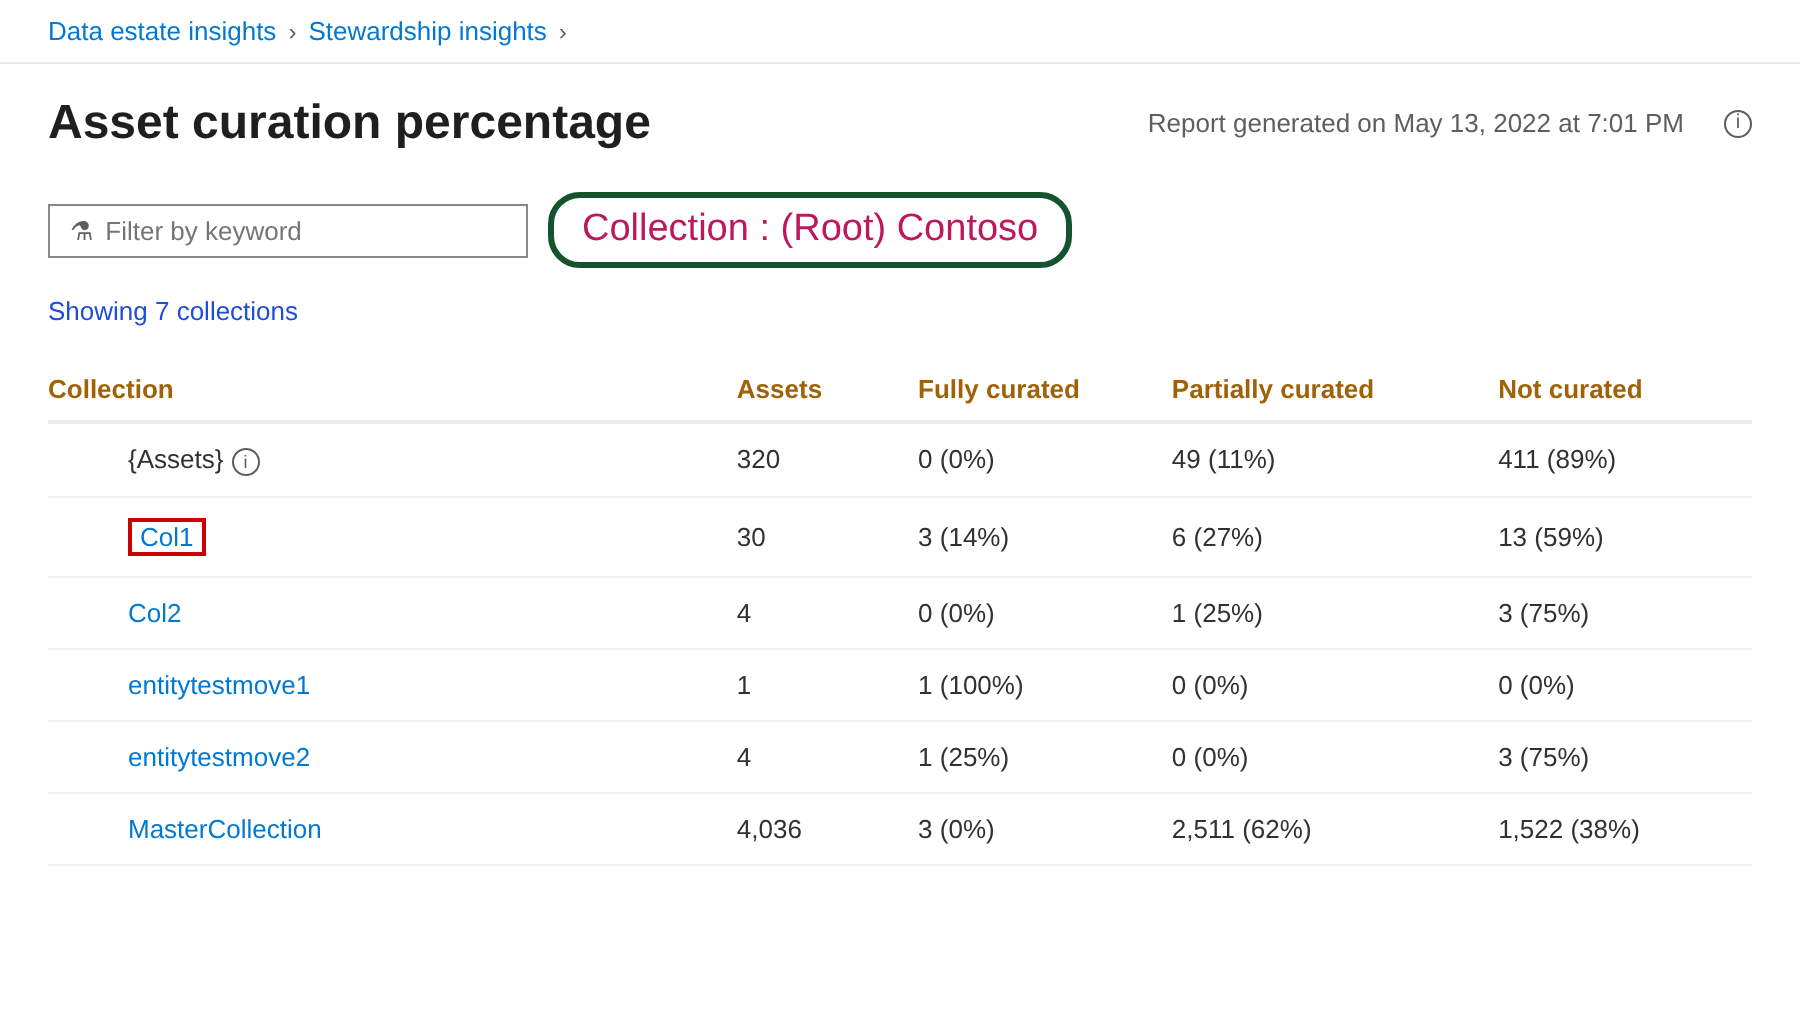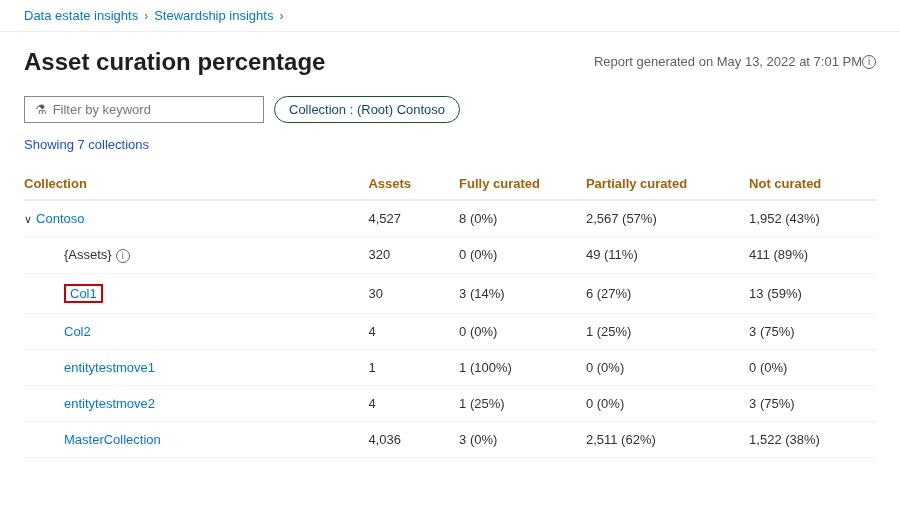--- a/index.html
+++ b/index.html
@@ -38,21 +38,21 @@
     .page-title {
       font-size: 24px;
       font-weight: 600;
       color: #201f1e;
     }
     .report-info {
       font-size: 13px;
       color: #605e5c;
       display: flex;
       align-items: center;
-      gap: 0;
+      gap: 20px;
       padding-top: 6px;
     }
     .info-icon {
       width: 14px;
       height: 14px;
       border-radius: 50%;
       border: 1px solid #605e5c;
       display: inline-flex;
       align-items: center;
       justify-content: center;
@@ -81,25 +81,25 @@
       font-size: 13px;
       color: #605e5c;
       width: 100%;
       background: transparent;
     }
     .filter-icon {
       color: #605e5c;
       font-size: 13px;
     }
     .collection-badge {
-      border: 1px solid #14532d;
+      border: 3px solid #14532d;
       border-radius: 16px;
       padding: 5px 14px;
-      font-size: 13px;
-      color: #0c4a6e;
+      font-size: 19px;
+      color: #be185d;
       background: #fff;
       cursor: pointer;
     }
     .showing-label {
       font-size: 13px;
       color: #1d4ed8;
       margin-bottom: 16px;
     }
     table {
       width: 100%;
@@ -193,27 +193,20 @@
     <thead>
       <tr>
         <th class="col-collection">Collection</th>
         <th class="col-assets">Assets</th>
         <th class="col-fully">Fully curated</th>
         <th class="col-partially">Partially curated</th>
         <th class="col-not">Not curated</th>
       </tr>
     </thead>
     <tbody id="table-body">
-    <tr>
-          <td class="col-collection"><span class="expand-icon" style="cursor:pointer;">∨</span><span style="display:inline-block; padding-left:0px;"><a class="link">Contoso</a></span></td>
-          <td class="col-assets">4,527</td>
-          <td class="col-fully">8 (0%)</td>
-          <td class="col-partially">2,567 (57%)</td>
-          <td class="col-not">1,952 (43%)</td>
-        </tr>
         <tr>
           <td class="col-collection"><span style="display:inline-block; width:20px;"></span><span style="display:inline-block; padding-left:20px;">{Assets}</span><span class="info-circle">i</span></td>
           <td class="col-assets">320</td>
           <td class="col-fully">0 (0%)</td>
           <td class="col-partially">49 (11%)</td>
           <td class="col-not">411 (89%)</td>
         </tr>
         <tr>
           <td class="col-collection"><span style="display:inline-block; width:20px;"></span><span style="display:inline-block; padding-left:20px;"><span class="col1-box"><a class="link">Col1</a></span></span></td>
           <td class="col-assets">30</td>

